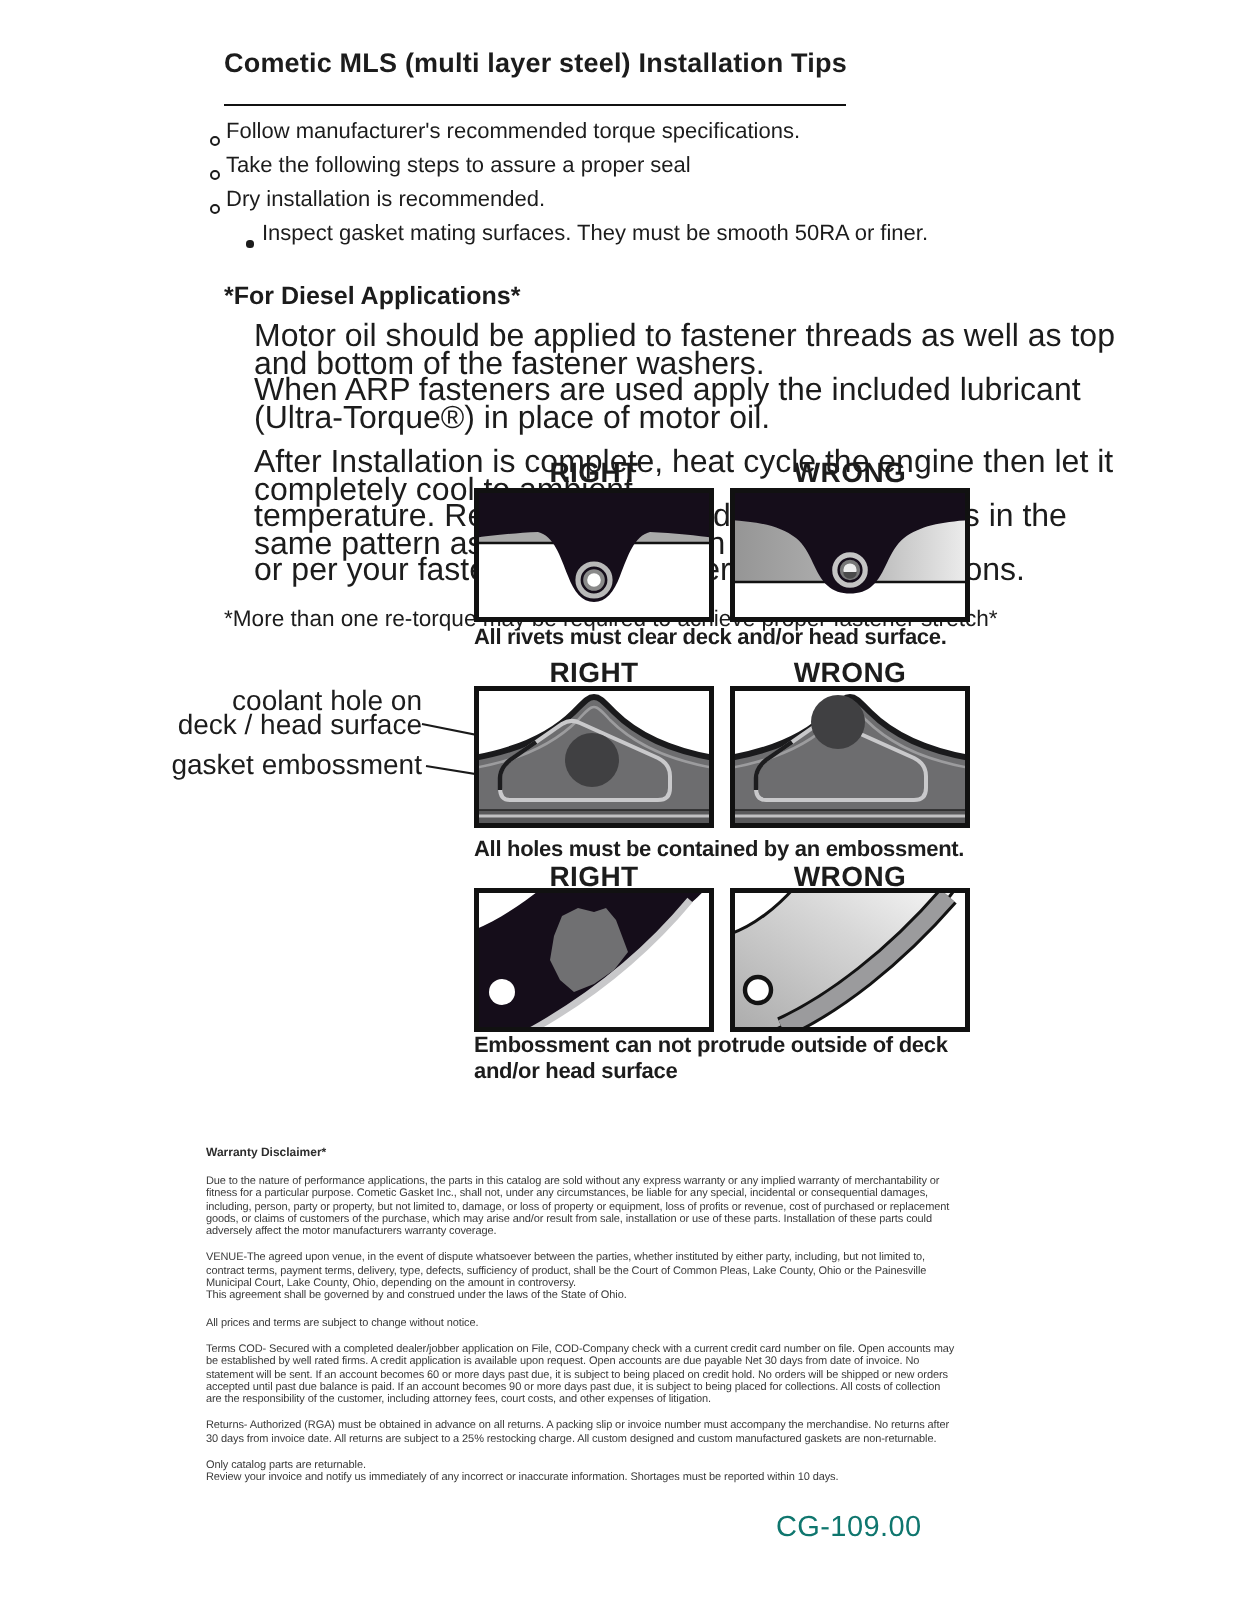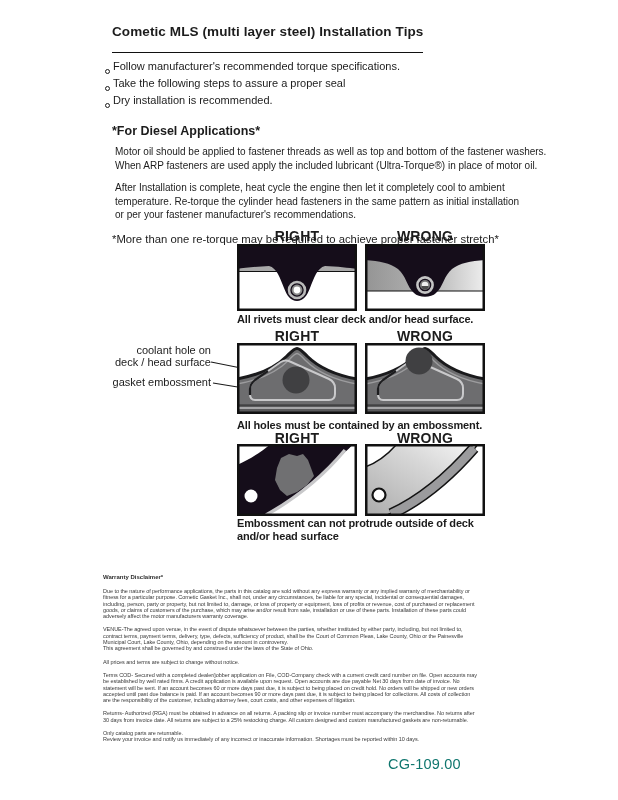--- a/index.html
+++ b/index.html
@@ -8,29 +8,29 @@
   
   .content{position:absolute;left:112px;top:24px;width:446px;}
   .doc-title{font-size:13.5px;font-weight:bold;margin:0 0 7px 0;letter-spacing:.1px;}
   .doc-title span{display:inline-block;border-bottom:1.6px solid #111;padding-bottom:13px;}
   .bullet-row{display:flex;align-items:flex-start;font-size:11px;line-height:13px;margin-left:-7px;}
   .bullet-row .mk{flex:0 0 8px;margin-top:4px;}
   .mk-circle{display:inline-block;width:3.2px;height:3.2px;border:1px solid #1c1c1c;border-radius:50%;}
   .bullet-sub{margin-left:11px;}
   .mk-dot{display:inline-block;width:3.6px;height:3.6px;background:#1c1c1c;border-radius:50%;}
   .diesel-heading{font-size:12.5px;font-weight:bold;margin:13px 0 7px 0;}
-  .body-para{font-size:10px;line-height:13.5px;margin:0 0 9px 3px;white-space:pre-line;}
+  .body-para{font-size:16px;line-height:13.5px;margin:0 0 9px 15px;white-space:pre-line;}
   .note-line{font-size:11.3px;line-height:13.5px;margin-top:11px;}
   
   .figures{position:absolute;left:0;top:0;width:618px;height:560px;}
   .fig-label{position:absolute;width:120px;text-align:center;font-size:14px;font-weight:bold;letter-spacing:.2px;}
   .fig-box{position:absolute;width:120px;}
   .fig-box svg{display:block;}
   .fig-caption{position:absolute;font-size:11px;font-weight:bold;line-height:13px;letter-spacing:-.15px;white-space:pre-line;}
-  .callout{position:absolute;font-size:11px;line-height:11.5px;text-align:right;white-space:pre-line;}
+  .callout{position:absolute;font-size:14px;line-height:11.5px;text-align:right;white-space:pre-line;}
   
   .warranty{position:absolute;left:103px;top:574px;width:470px;color:#3a3a3a;}
   .warranty h2{font-size:6px;font-weight:bold;margin:0 0 8px 0;color:#2e2e2e;}
   .warranty p{font-size:5.5px;line-height:6.3px;margin:0 0 7px 0;white-space:pre-line;letter-spacing:-.05px;}
   .page-code{position:absolute;left:388px;top:756px;font-size:14.5px;color:#0f766e;letter-spacing:.2px;}
 </style>
 </head>
 <body>
 
 <div class="page">
@@ -42,20 +42,24 @@
       <span class="mk"><span class="mk-circle"></span></span>
       <span>Follow manufacturer's recommended torque specifications.</span>
     </div>
     <div class="bullet-row">
       <span class="mk"><span class="mk-circle"></span></span>
       <span>Take the following steps to assure a proper seal</span>
     </div>
     <div class="bullet-row">
       <span class="mk"><span class="mk-circle"></span></span>
       <span>Dry installation is recommended.</span>
+    </div>
+    <div class="bullet-row bullet-sub">
+      <span class="mk"><span class="mk-dot"></span></span>
+      <span>Inspect gasket mating surfaces.  They must be smooth 50RA or finer.</span>
     </div>
 
     <h2 class="diesel-heading">*For Diesel Applications*</h2>
     <p class="body-para">Motor oil should be applied to fastener threads as well as top and bottom of the fastener washers.
 When ARP fasteners are used apply the included lubricant (Ultra-Torque®) in place of motor oil.</p>
     <p class="body-para">After Installation is complete, heat cycle the engine then let it completely cool to ambient
 temperature. Re-torque the cylinder head fasteners in the same pattern as initial installation
 or per your fastener manufacturer's recommendations.</p>
     <div class="note-line">*More than one re-torque may be required to achieve proper fastener stretch*</div>
   </div>

